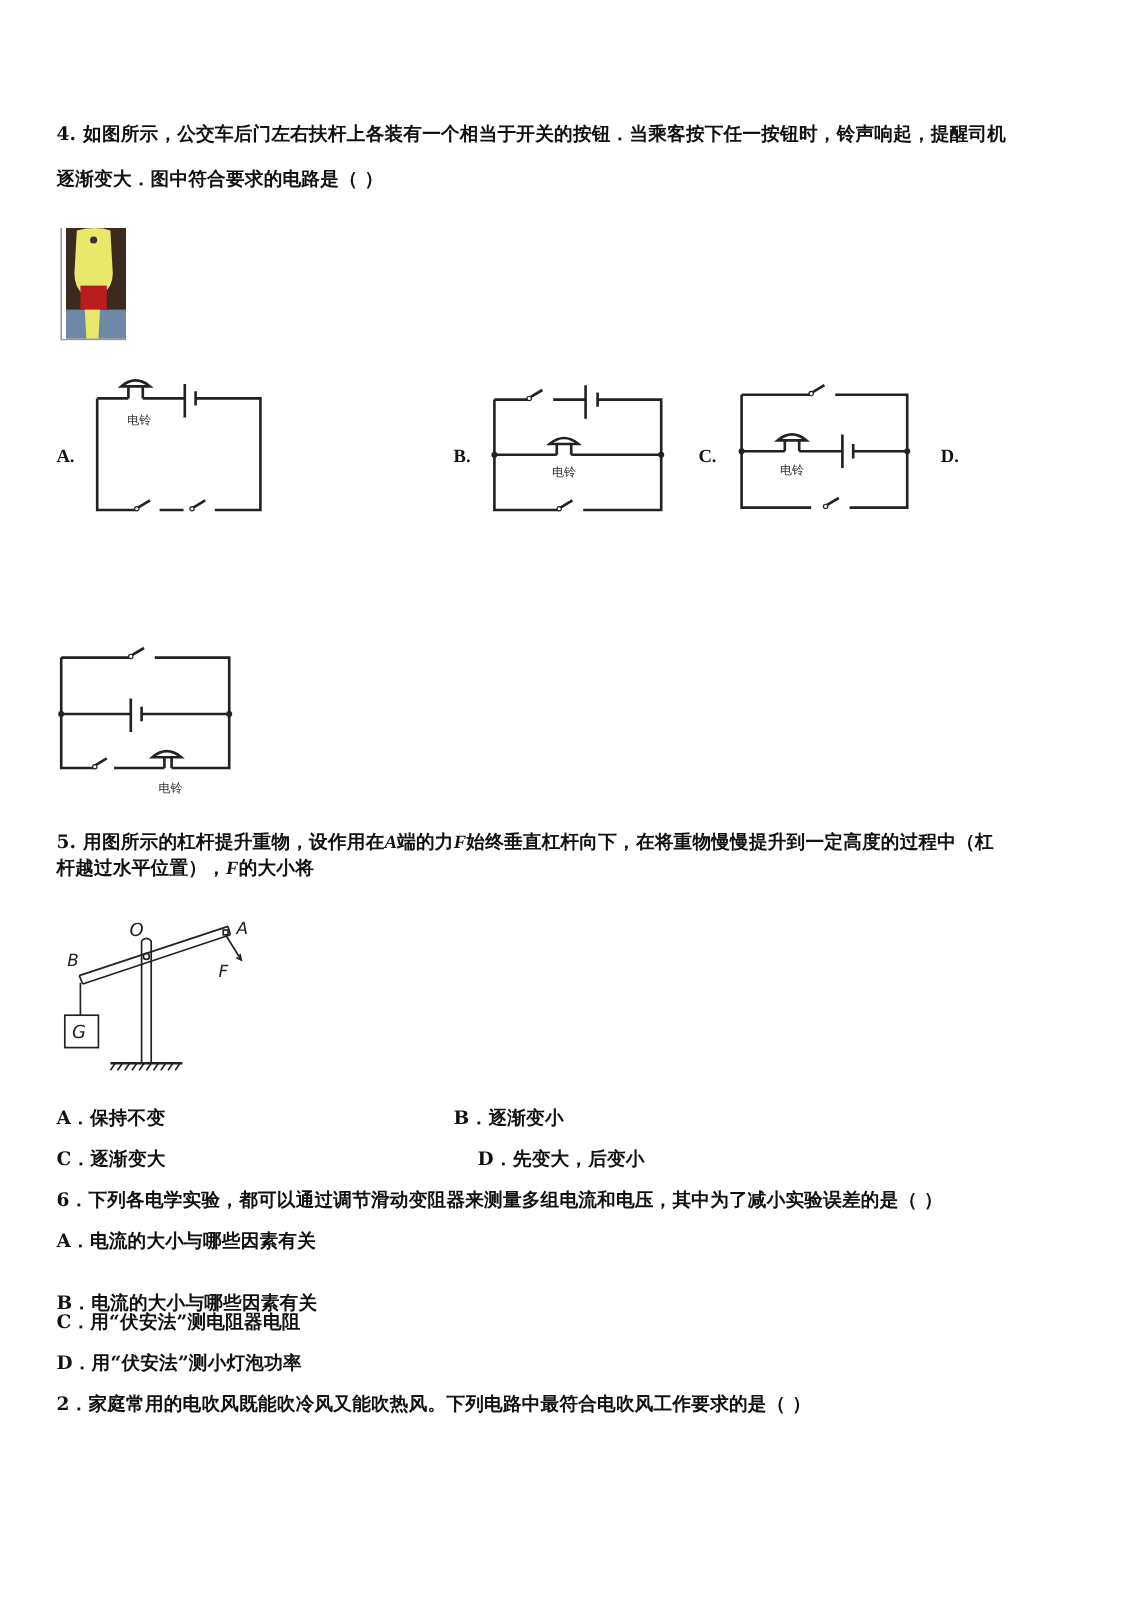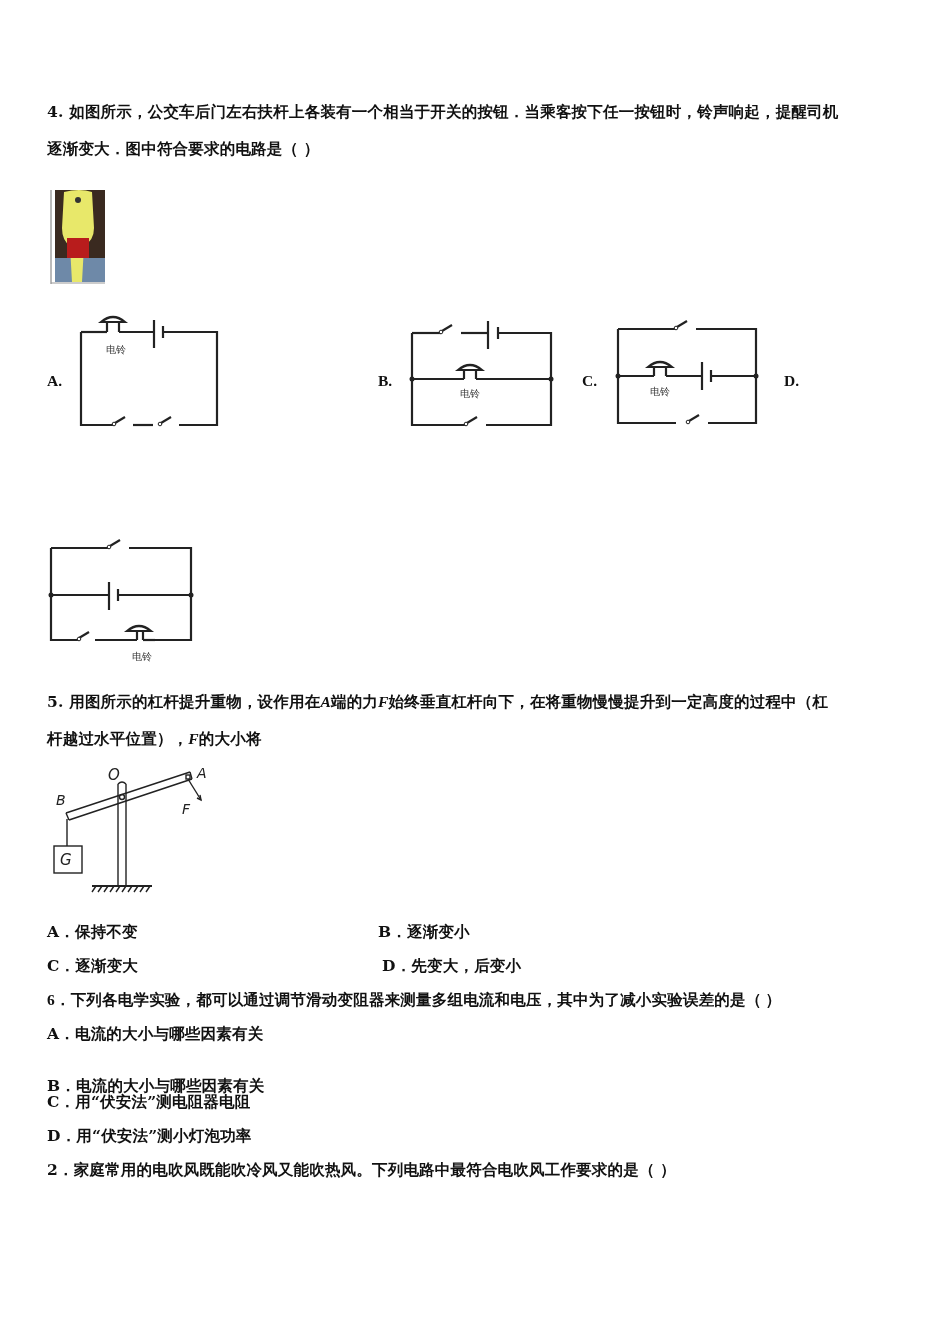--- a/index.html
+++ b/index.html
@@ -130,21 +130,21 @@
   <circle cx="146" cy="63" r="2.5" fill="#222"></circle>
   <circle cx="64" cy="15" r="1.8" fill="#fff" stroke="#222" stroke-width="1"></circle>
   <circle cx="34" cy="107" r="1.8" fill="#fff" stroke="#222" stroke-width="1"></circle>
   <text x="87" y="128" font-size="10" fill="#333">电铃</text>
 </svg>
 
 <div class="line" style="top:692px;">
   <span>5.</span>
   <span>用图所示的杠杆提升重物，设作用在</span><span class="it">A</span><span>端的力</span><span class="it">F</span><span>始终垂直杠杆向下，在将重物慢慢提升到一定高度的过程中（杠</span>
 </div>
-<div class="line" style="top:729px;">
+<div class="line" style="top:713px;">
   <span>杆越过水平位置），</span><span class="it">F</span><span>的大小将</span>
 </div>
 
 <svg class="abs" style="left:42px; top:762px;" width="190" height="140" viewBox="0 0 190 140">
   <g stroke="#222" stroke-width="1.4" fill="none">
 
     <path d="M76 22 L76 124 M84 22 L84 124"></path>
     <path d="M76 22 Q80 18 84 22"></path>
 
     <path d="M50 124 L110 124" stroke-width="2"></path>
@@ -165,21 +165,21 @@
   <text x="66" y="18" font-size="15" font-style="italic" fill="#222" font-family="Liberation Serif, serif">O</text>
   <text x="155" y="16" font-size="14" font-style="italic" fill="#222" font-family="Liberation Serif, serif">A</text>
   <text x="14" y="43" font-size="14" font-style="italic" fill="#222" font-family="Liberation Serif, serif">B</text>
   <text x="140" y="52" font-size="14" font-style="italic" fill="#222" font-family="Liberation Serif, serif">F</text>
   <text x="18" y="103" font-size="15" font-style="italic" fill="#222" font-family="Liberation Serif, serif">G</text>
 </svg>
 
 <div class="line" style="top:922px;">A．保持不变</div>
 <div class="line" style="top:922px; left:378px;">B．逐渐变小</div>
 <div class="line" style="top:956px;">C．逐渐变大</div>
-<div class="line" style="top:956px; left:382px;">D．先变大，后变小</div>
+<div class="line" style="top:956px; left:398px;">D．先变大，后变小</div>
 
-<div class="line" style="top:990px;font-family:Liberation Serif, serif;">6．下列各电学实验，都可以通过调节滑动变阻器来测量多组电流和电压，其中为了减小实验误差的是（ ）</div>
+<div class="line" style="top:990px;">6．下列各电学实验，都可以通过调节滑动变阻器来测量多组电流和电压，其中为了减小实验误差的是（ ）</div>
 <div class="line" style="top:1024px;">A．电流的大小与哪些因素有关</div>
 <div class="line" style="top:1058px;margin-top:18px;">B．电流的大小与哪些因素有关</div>
 <div class="line" style="top:1092px;">C．用“伏安法”测电阻器电阻</div>
 <div class="line" style="top:1126px;">D．用“伏安法”测小灯泡功率</div>
 
 <div class="line" style="top:1160px;">2．家庭常用的电吹风既能吹冷风又能吹热风。下列电路中最符合电吹风工作要求的是（ ）</div>
 
 </body></html>

